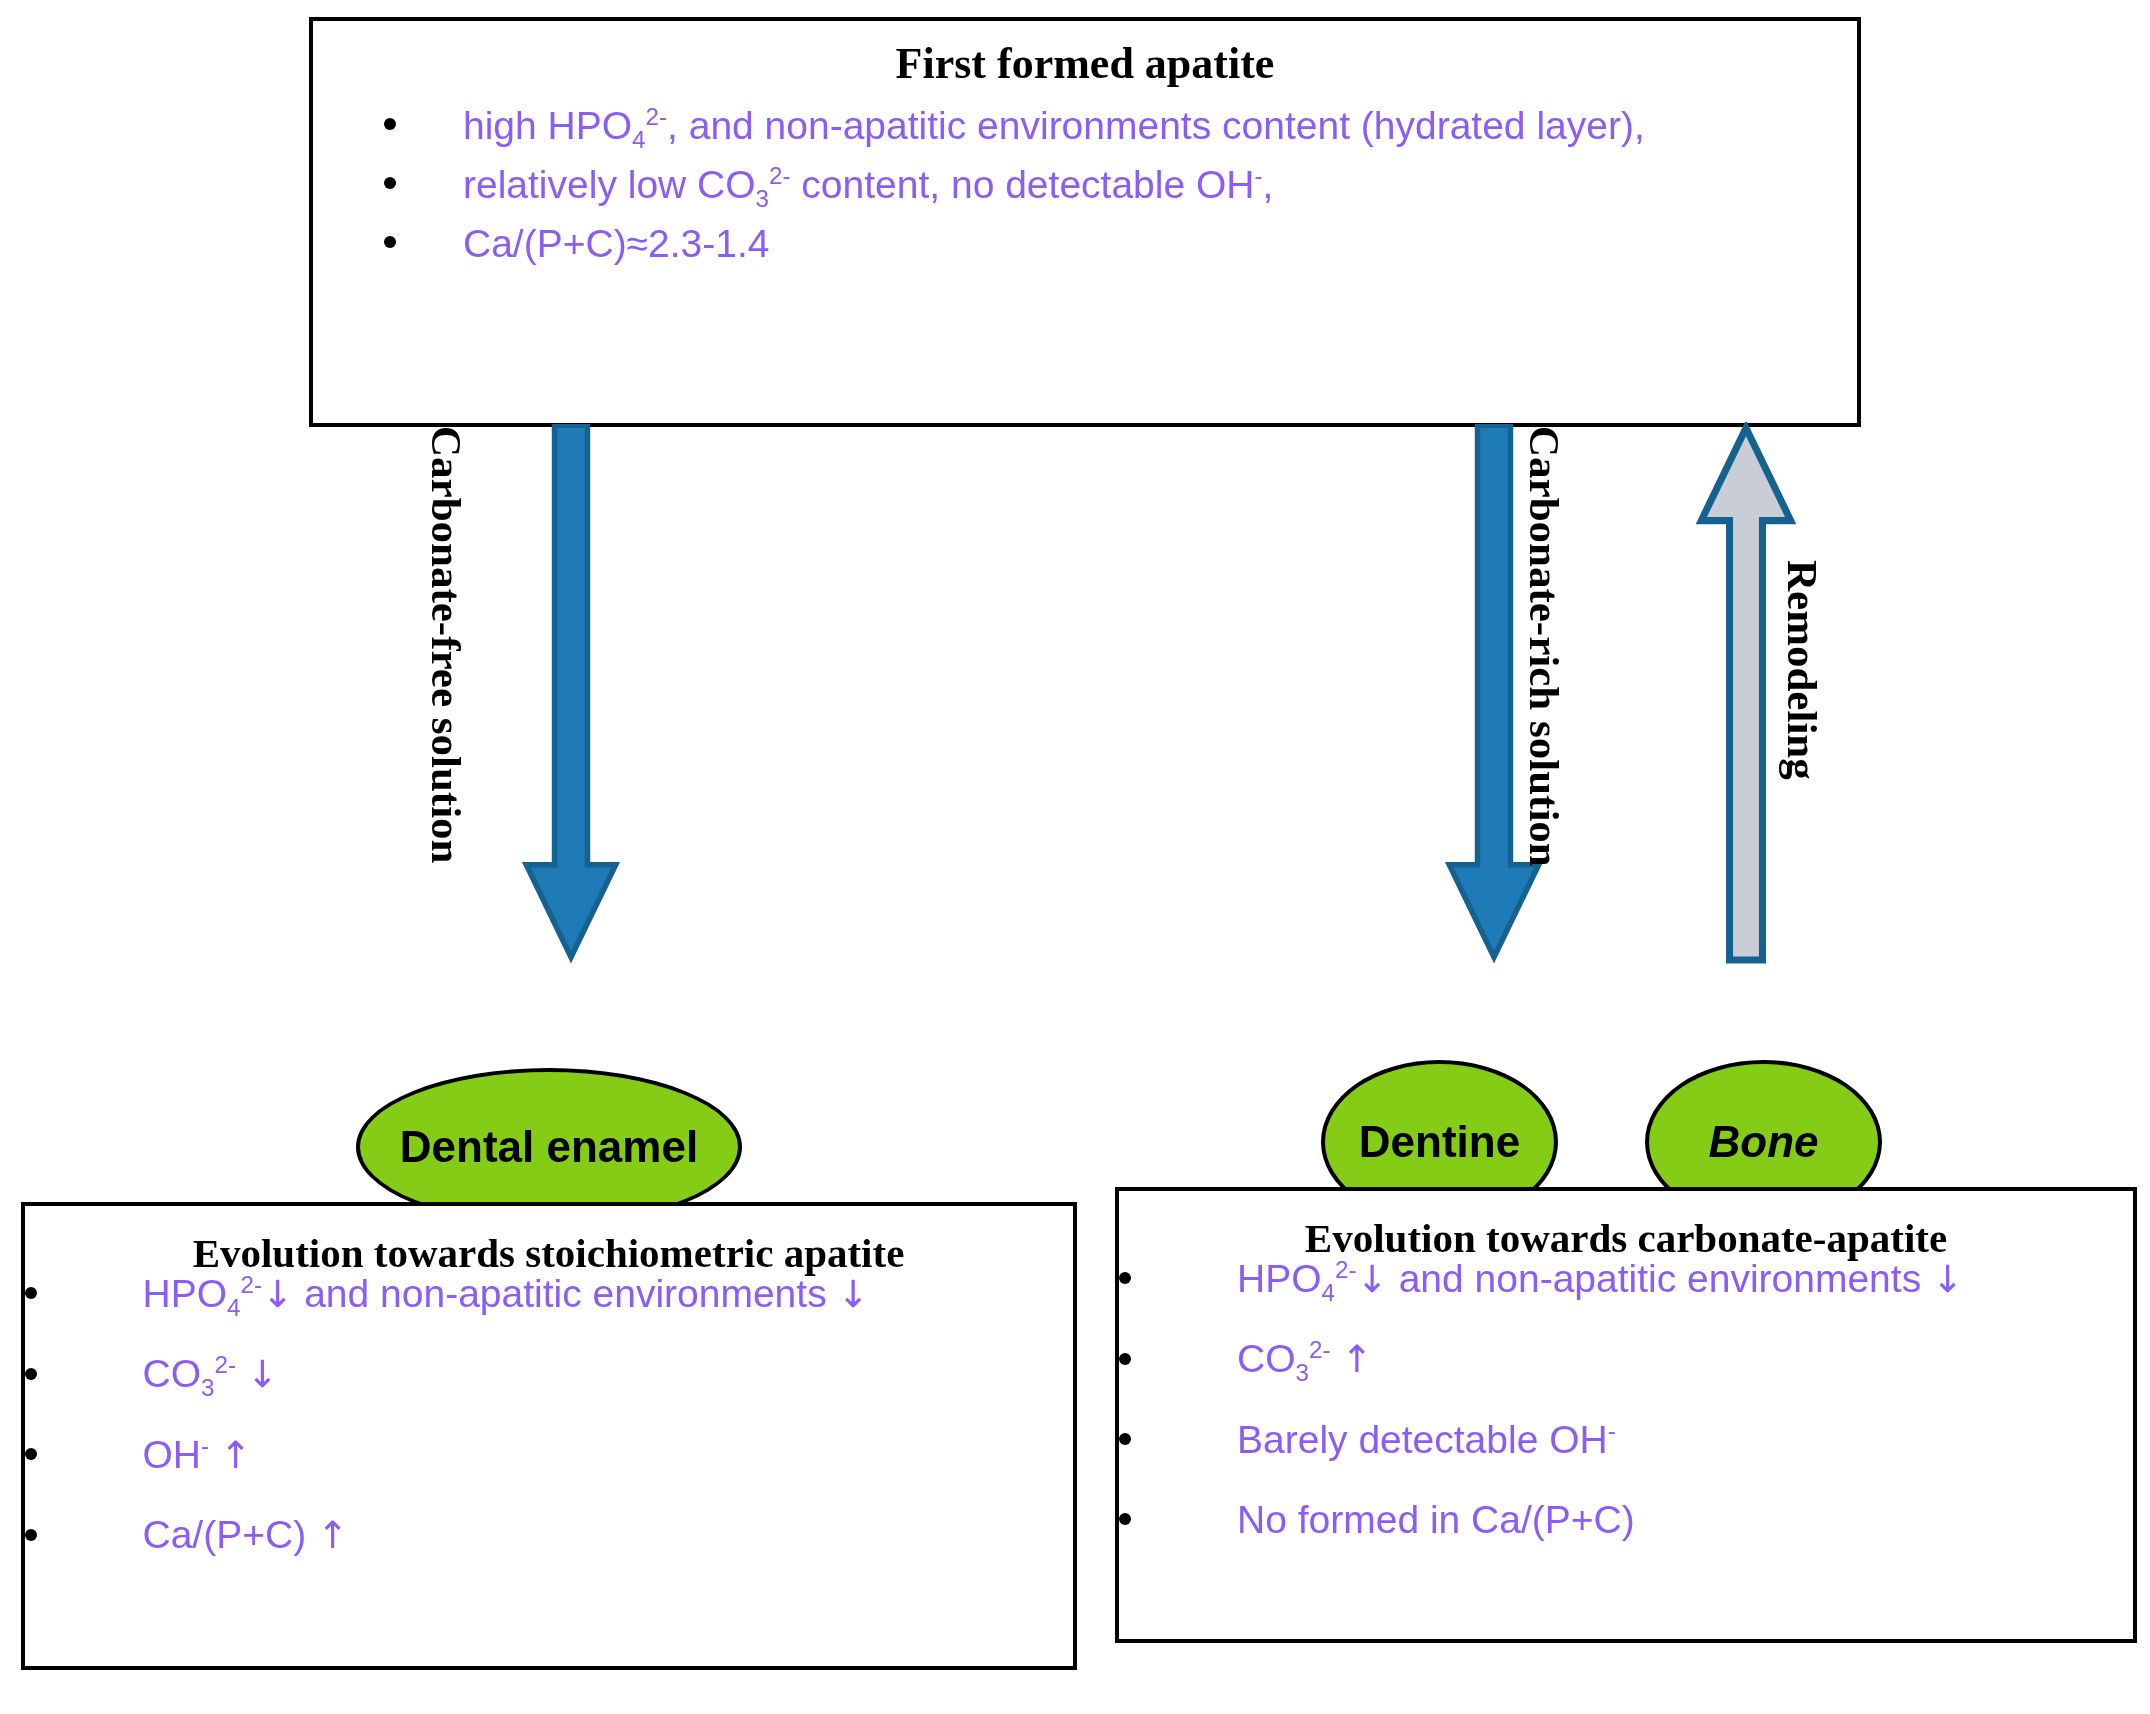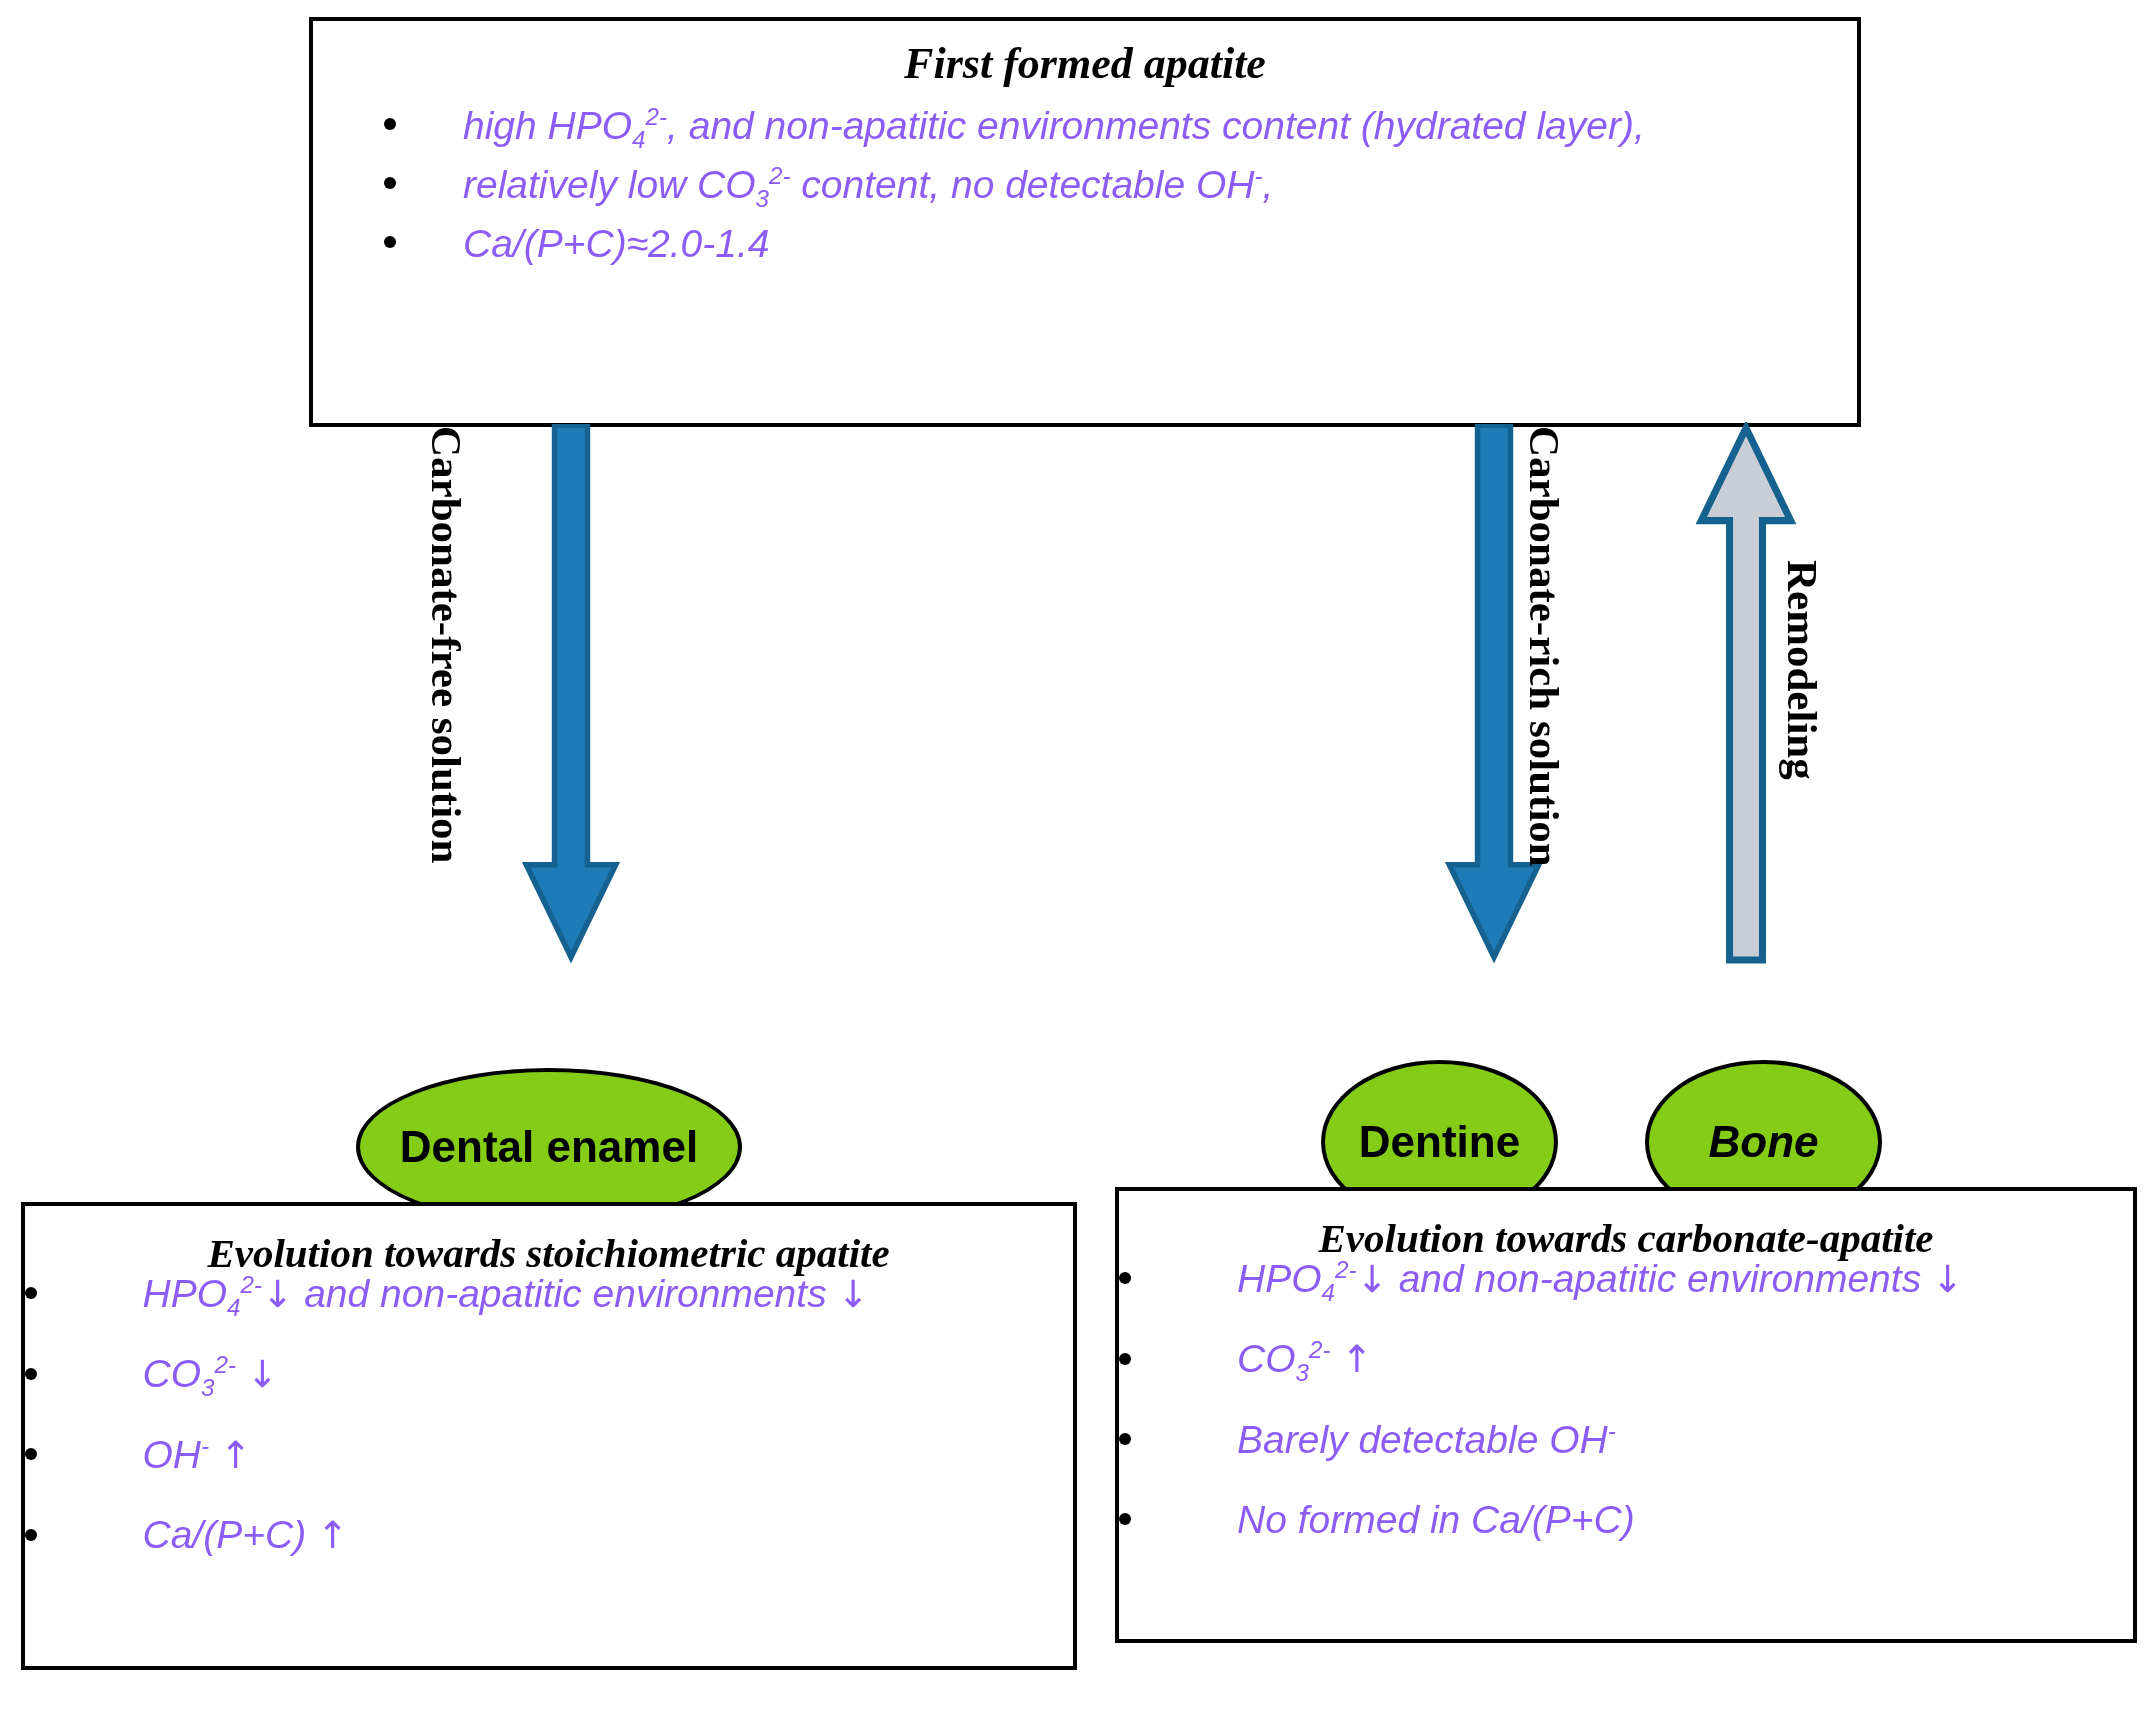--- a/index.html
+++ b/index.html
@@ -15,21 +15,20 @@
     overflow: hidden;
     font-family: "Liberation Sans", sans-serif;
   }
 
   
   .box {
     position: absolute;
     background: #ffffff;
     border: 4px solid #000000;
     box-sizing: border-box;
-    font-style: italic;
   }
   #top-box {
     left: 309px;
     top: 17.3px;
     width: 1552px;
     height: 410px;
   }
   #bottom-left-box {
     left: 20.5px;
     top: 1202px;
@@ -179,21 +178,21 @@
       <li>
         <span class="dot"></span>
         <span class="txt">high HPO<sub>4</sub><sup>2-</sup>, and non-apatitic environments content (hydrated layer),</span>
       </li>
       <li>
         <span class="dot"></span>
         <span class="txt">relatively low CO<sub>3</sub><sup>2-</sup> content, no detectable OH<sup>-</sup>,</span>
       </li>
       <li>
         <span class="dot"></span>
-        <span class="txt">Ca/(P+C)≈2.0-1.4</span>
+        <span class="txt">Ca/(P+C)≈2.3-1.4</span>
       </li>
     </ul>
   </div>
 
   <svg class="arrow-svg" id="arrow-enamel" width="102" height="544" viewBox="0 0 130 690">
     <polygon points="44,0 86,0 86,560 122,560 65,678 8,560 44,560" fill="#1f7ab8" stroke="#15618f" stroke-width="7"></polygon>
   </svg>
 
   <svg class="arrow-svg" id="arrow-dentine" width="102" height="544" viewBox="0 0 130 690">
     <polygon points="44,0 86,0 86,560 122,560 65,678 8,560 44,560" fill="#1f7ab8" stroke="#15618f" stroke-width="7"></polygon>

